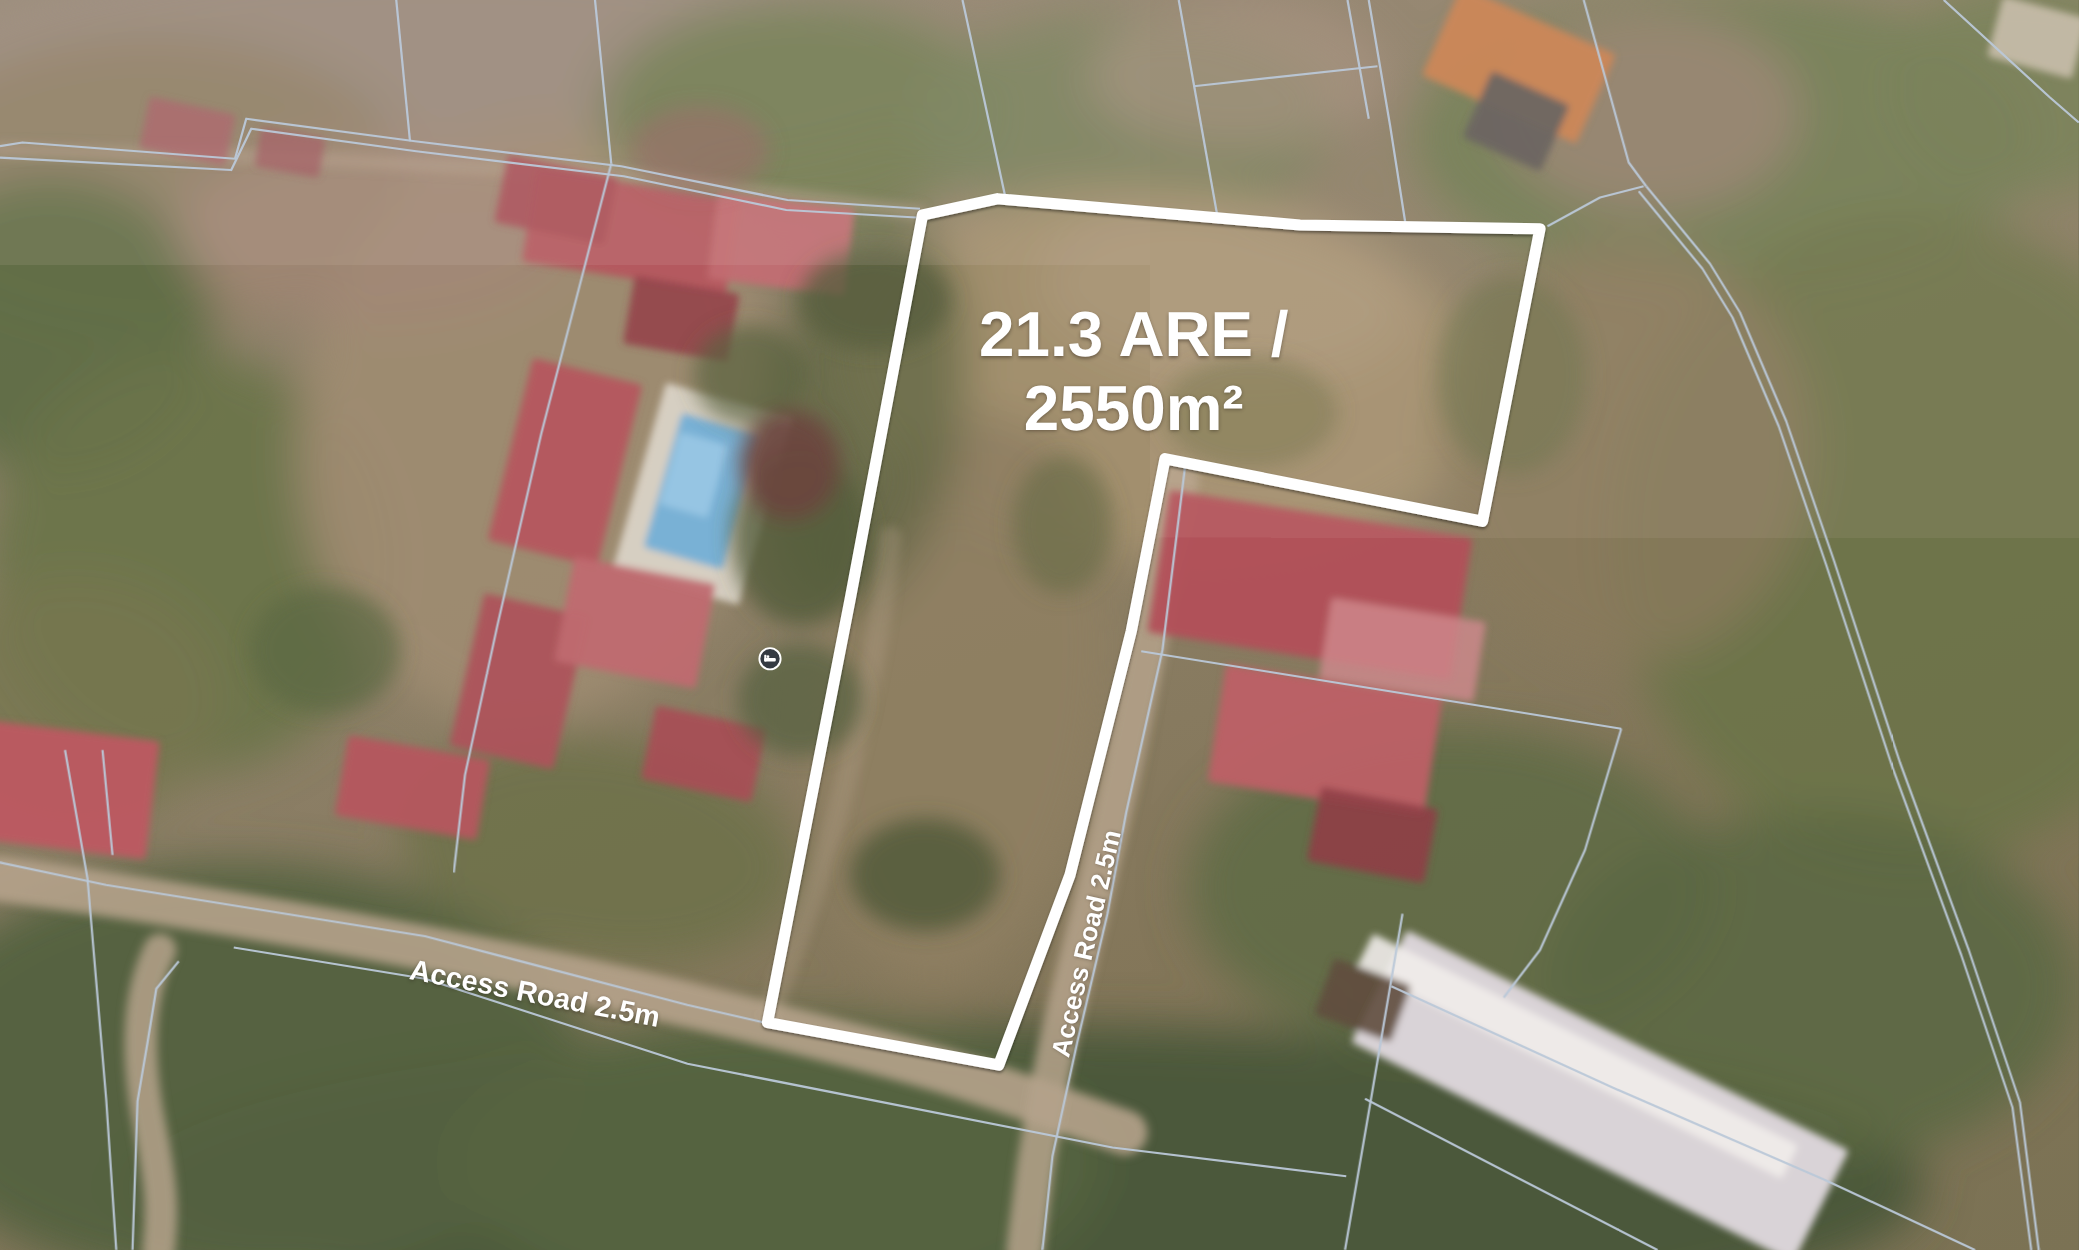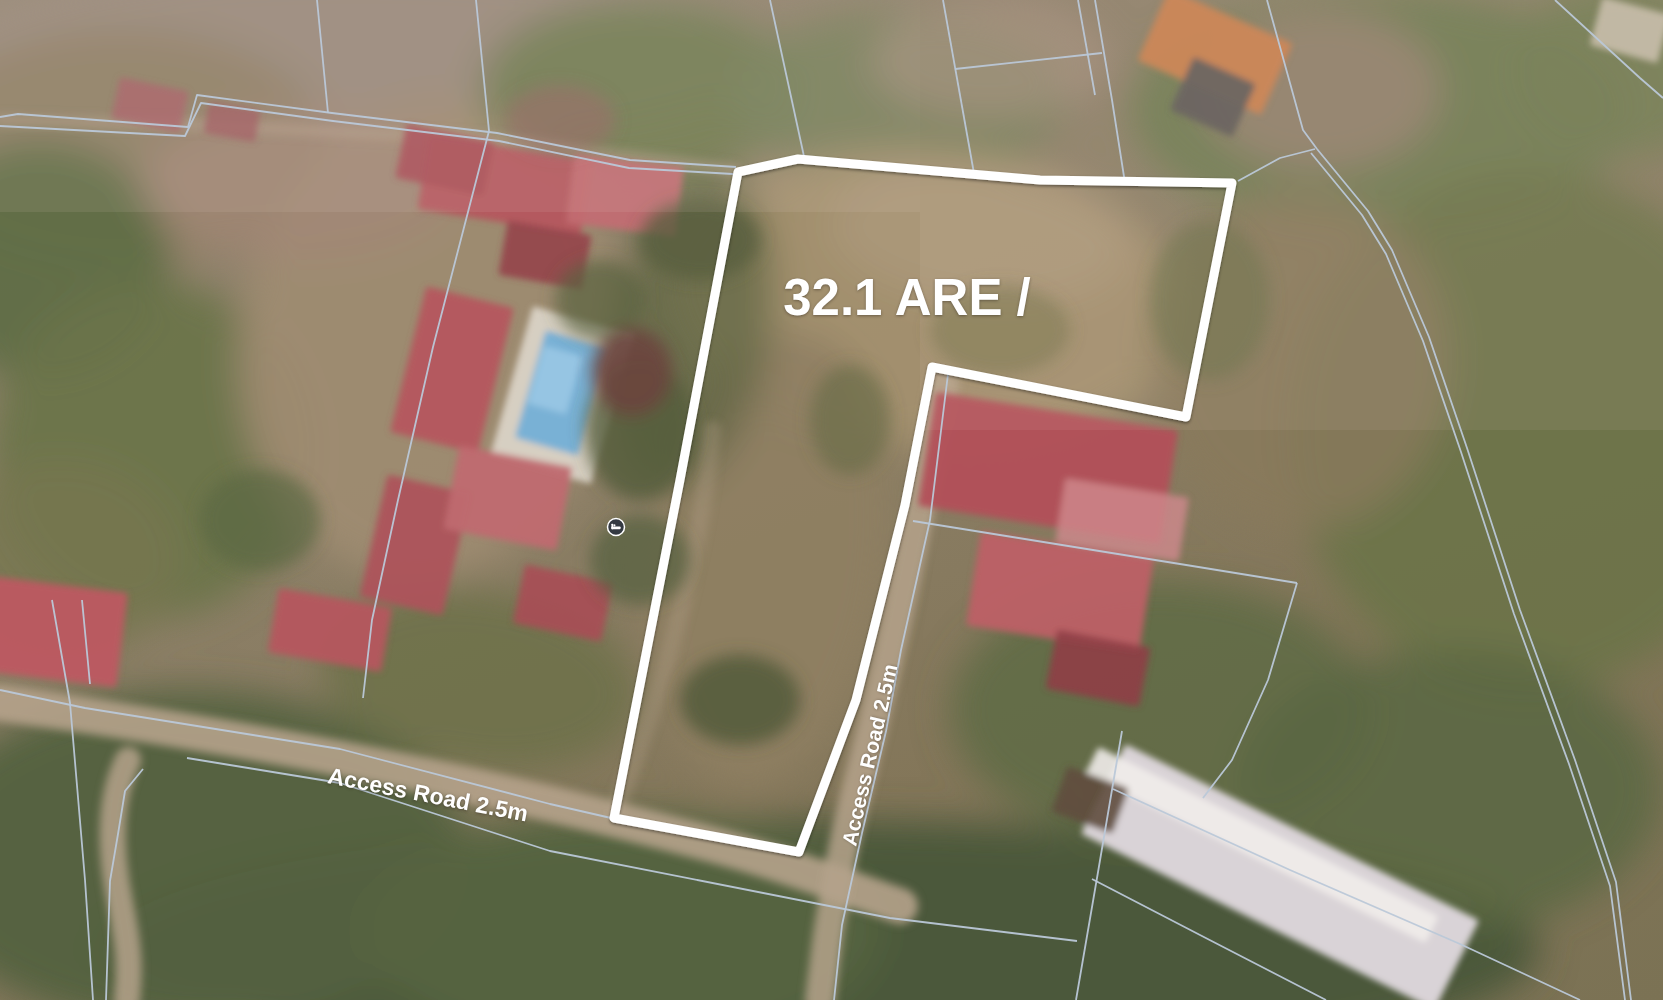--- a/index.html
+++ b/index.html
@@ -157,18 +157,19 @@
         <circle cx="616" cy="527" r="8.5" fill="#343a42" stroke="#ffffff" stroke-width="1.5"></circle>
         <g transform="translate(616 527)">
           <rect x="-4.6" y="-0.6" width="9.2" height="2.8" rx="0.9" fill="#ffffff"></rect>
           <rect x="-4.6" y="-3.2" width="1.7" height="5.4" rx="0.5" fill="#ffffff"></rect>
           <circle cx="-1.6" cy="-1.7" r="1.1" fill="#ffffff"></circle>
         </g>
       </g>
   </svg>
 
   <div class="map-label area" id="area-label" style="left: 907px; top: 297px; transform: translate(-50%, -50%); font-size: 51px; line-height: 59px;">
-    <div>32.1 ARE /</div>
+    <div>21.3 ARE /</div>
+    <div>2550m²</div>
   </div>
   <div class="map-label road" id="road-label-0" style="left: 428px; top: 795px; font-size: 23px; transform: translate(-50%, -50%) rotate(11deg);">Access Road 2.5m</div>
   <div class="map-label road" id="road-label-1" style="left: 870px; top: 755px; font-size: 21px; transform: translate(-50%, -50%) rotate(-77deg);">Access Road 2.5m</div>
 
 </div>
 
 </body></html>

